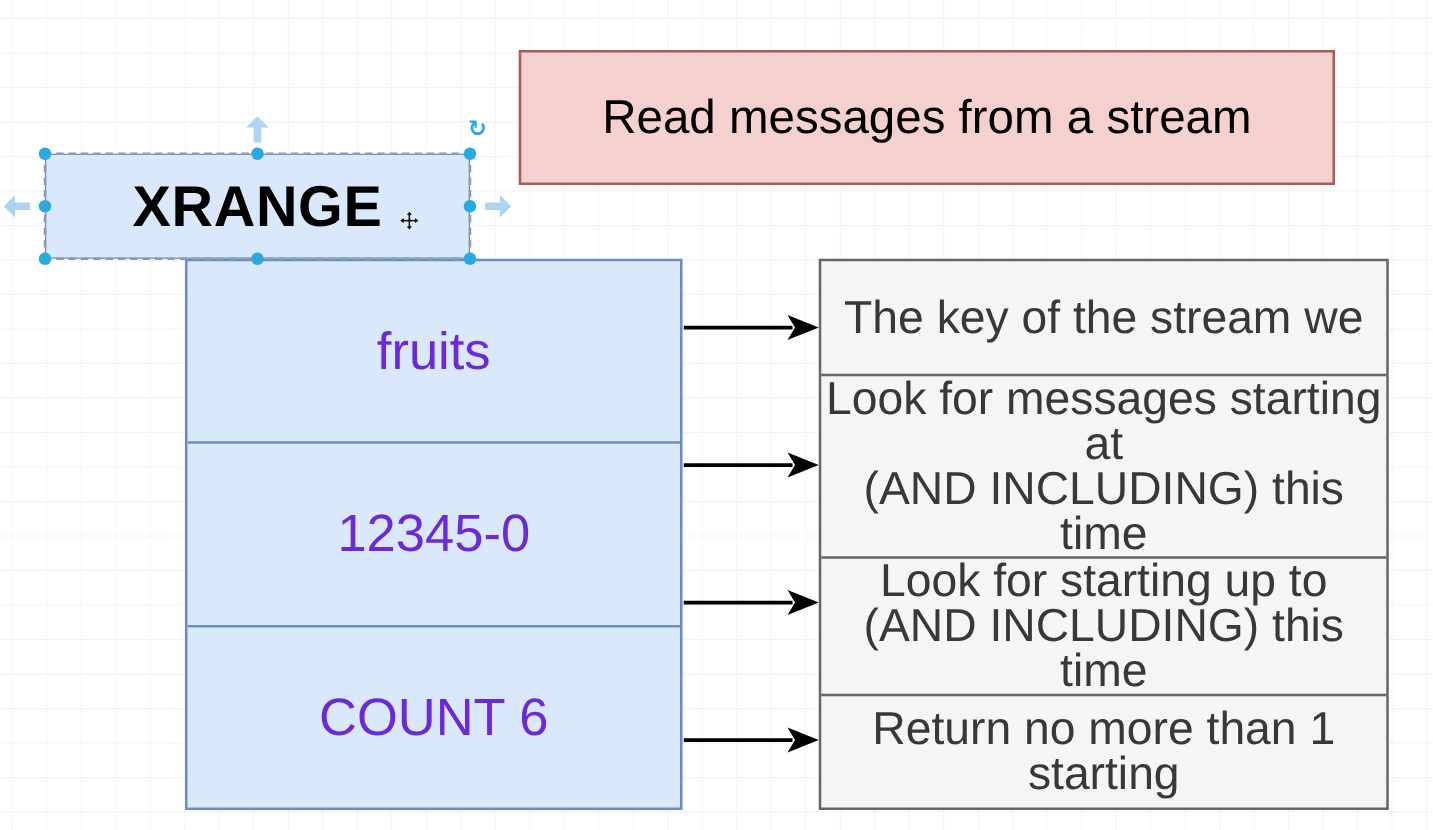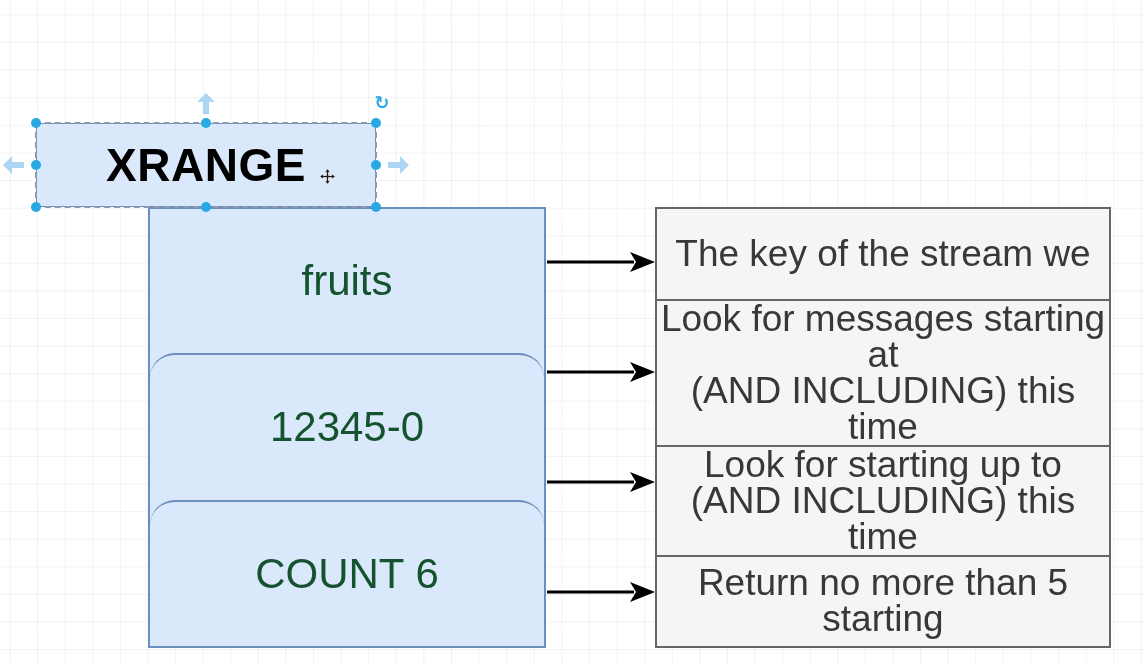--- a/index.html
+++ b/index.html
@@ -55,23 +55,23 @@
 
   
   .param-table{
     position:absolute;left:148px;top:207px;width:398px;height:441px;z-index:1;
     box-sizing:border-box;border:2px solid var(--param-border,#6c8ebf);
     background:var(--param-fill,#dae8fc);
     display:flex;flex-direction:column;
   }
   .param-cell{
     flex:1;display:flex;align-items:center;justify-content:center;
-    font-size:42px;color:#14532d;box-sizing:border-box;
+    font-size:42px;color:#6d28d9;box-sizing:border-box;
   }
-  .param-cell + .param-cell{border-top:2px solid var(--param-border,#6c8ebf);border-radius:25px;}
+  .param-cell + .param-cell{border-top:2px solid var(--param-border,#6c8ebf);}
 
   
   .desc-table{
     position:absolute;left:655px;top:207px;width:456px;height:441px;z-index:1;
     box-sizing:border-box;border:2px solid var(--desc-border,#666666);
     background:var(--desc-fill,#f5f5f5);
     display:flex;flex-direction:column;
   }
   .desc-cell{
     flex:1;display:flex;flex-direction:column;align-items:center;justify-content:center;
@@ -109,21 +109,21 @@
     </div>
     <div class="desc-cell">
       <div>Look for messages starting at</div>
       <div>(AND INCLUDING) this time</div>
     </div>
     <div class="desc-cell">
       <div>Look for starting up to</div>
       <div>(AND INCLUDING) this time</div>
     </div>
     <div class="desc-cell">
-      <div>Return no more than 5</div>
+      <div>Return no more than 1</div>
       <div>starting</div>
     </div>
   </div>
 
   <svg class="connector" style="top:250px" viewBox="0 0 110 24">
     <line x1="1" y1="12" x2="88" y2="12" stroke="currentColor" stroke-width="3"></line>
     <polygon points="84,2 109,12 84,22 90,12" fill="currentColor"></polygon>
   </svg>
   <svg class="connector" style="top:360px" viewBox="0 0 110 24">
     <line x1="1" y1="12" x2="88" y2="12" stroke="currentColor" stroke-width="3"></line>
@@ -131,20 +131,23 @@
   </svg>
   <svg class="connector" style="top:470px" viewBox="0 0 110 24">
     <line x1="1" y1="12" x2="88" y2="12" stroke="currentColor" stroke-width="3"></line>
     <polygon points="84,2 109,12 84,22 90,12" fill="currentColor"></polygon>
   </svg>
   <svg class="connector" style="top:580px" viewBox="0 0 110 24">
     <line x1="1" y1="12" x2="88" y2="12" stroke="currentColor" stroke-width="3"></line>
     <polygon points="84,2 109,12 84,22 90,12" fill="currentColor"></polygon>
   </svg>
 
+  <div class="shape note-box">
+    <span>Read messages from a stream</span>
+  </div>
 
   <div class="shape command-box">
     <span>XRANGE</span>
     <div class="selection-rect"></div>
 
     <div class="handle h-tl"></div>
     <div class="handle h-tm"></div>
     <div class="handle h-tr"></div>
     <div class="handle h-ml"></div>
     <div class="handle h-mr"></div>

